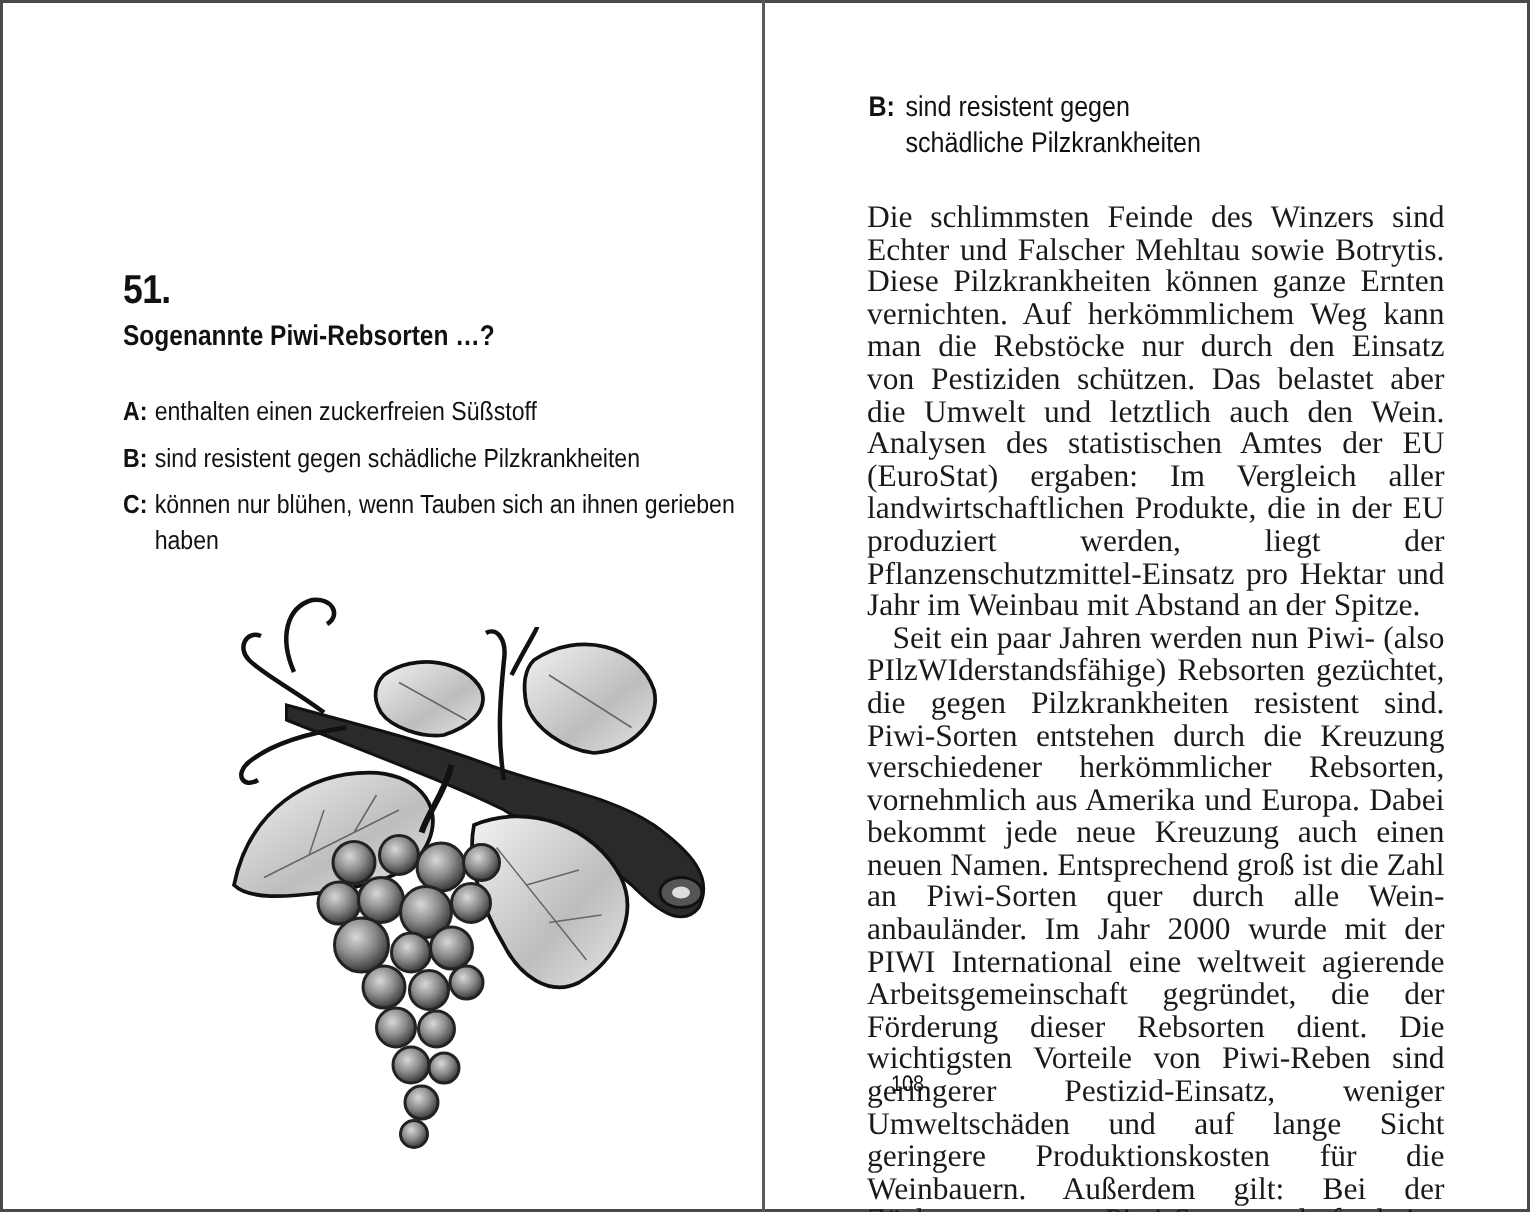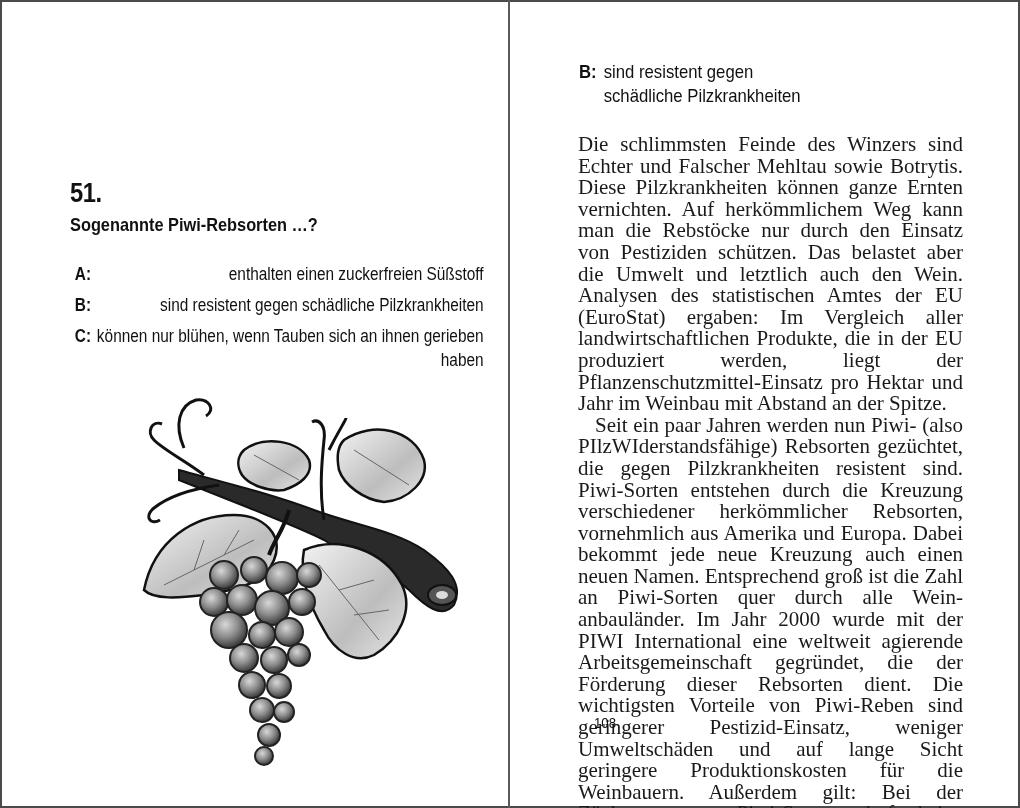--- a/index.html
+++ b/index.html
@@ -5,21 +5,21 @@
   html, body { margin: 0; padding: 0; background: #ffffff; }
   body { width: 1020px; height: 808px; position: relative; overflow: hidden; }
   .spread {
     position: absolute; left: 0; top: 0; width: 1020px; height: 808px;
     box-sizing: border-box; border: 2px solid #4a4a4a; background: #fff;
   }
   .gutter {
     position: absolute; left: 508px; top: 0; width: 2px; height: 808px; background: #5a5a5a;
   }
   .page { position: absolute; top: 0; height: 808px; }
-  .page-left { left: 4px; width: 517px; text-align: right; }
+  .page-left { left: 16px; width: 517px; }
   .page-right { left: 510px; width: 510px; }
 
   .sans { font-family: "Liberation Sans", "DejaVu Sans", sans-serif; color: #111; }
   .serif { font-family: "Liberation Serif", "DejaVu Serif", serif; color: #1a1a1a; }
 
   .q-number {
     position: absolute; left: 66px; top: 178px;
     font-size: 27px; font-weight: bold; letter-spacing: -0.5px;
     transform: scaleX(0.88); transform-origin: left top;
   }

